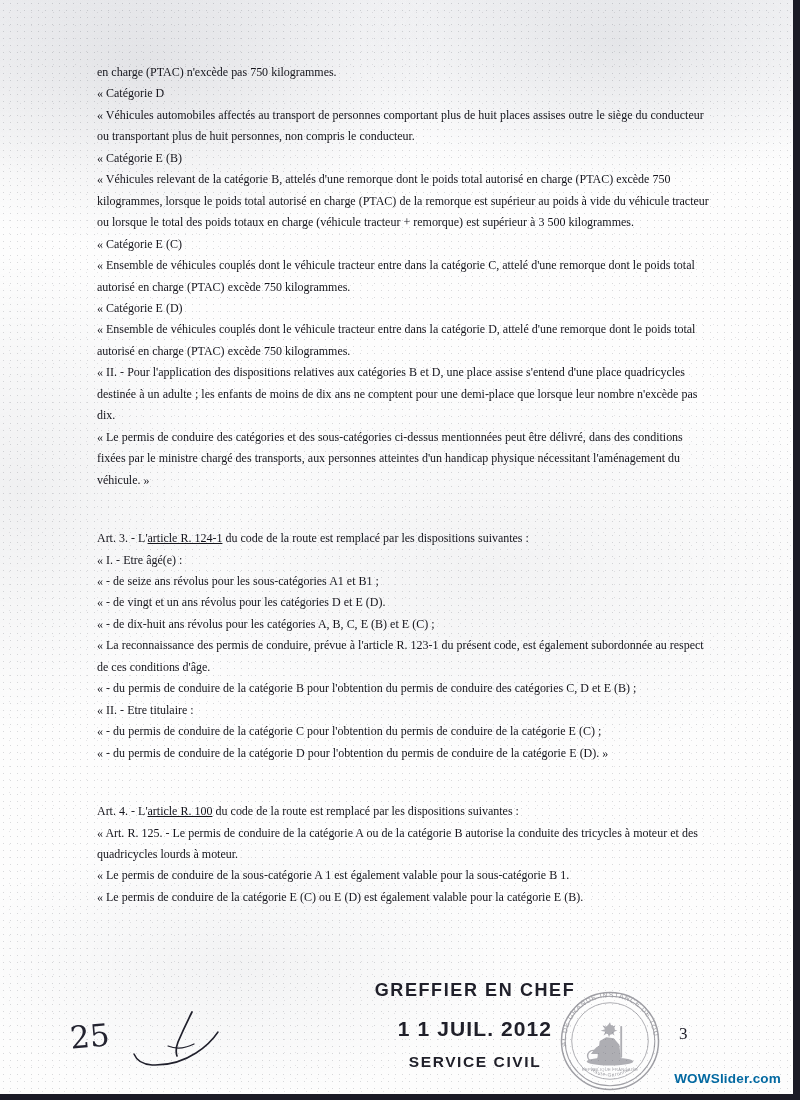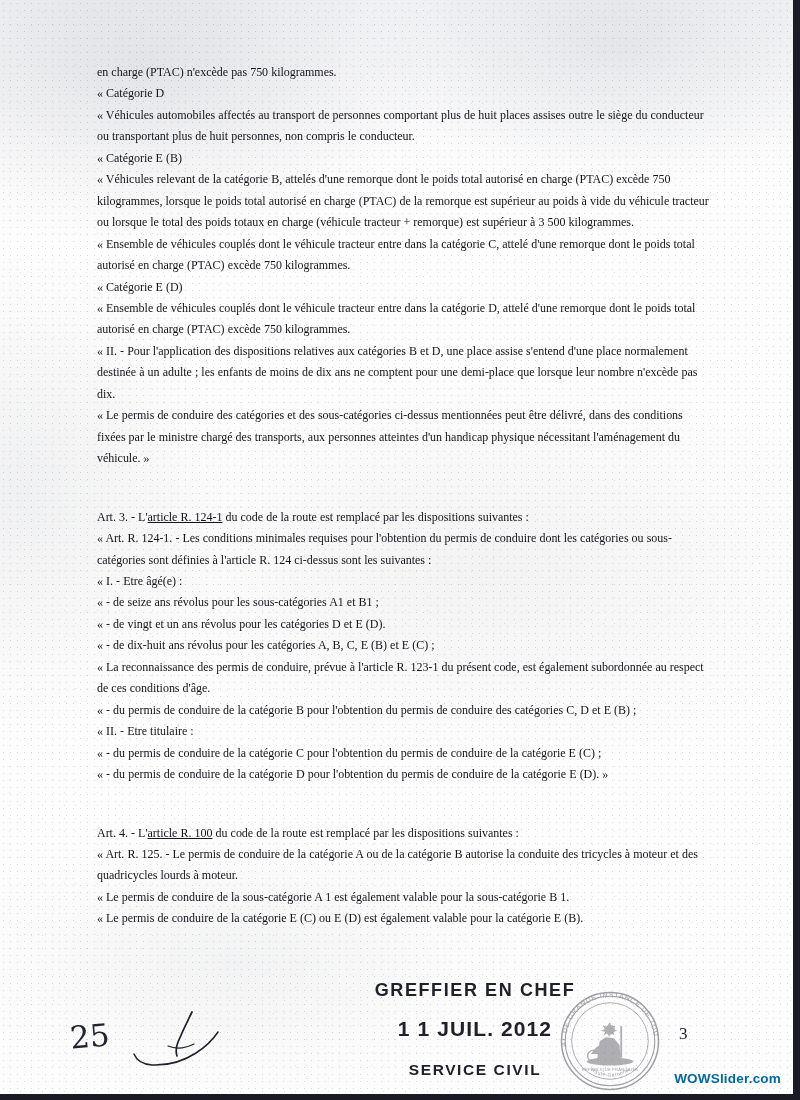--- a/index.html
+++ b/index.html
@@ -89,21 +89,21 @@
     font-weight: bold;
     color: #20202a;
     letter-spacing: 1.6px;
   }
   #stamp-role { font-size: 18px; }
   #stamp-date {
     font-size: 21px;
     margin-top: 16px;
     letter-spacing: 1.1px;
   }
-  #stamp-service { font-size: 15.5px; margin-top: 20px; }
+  #stamp-service { font-size: 15.5px; margin-top: 12px; }
 
   
   #court-seal {
     position: absolute;
     left: 551px;
     top: 985px;
     width: 118px;
     height: 112px;
     z-index: 5;
     opacity: 0.50;
@@ -162,27 +162,27 @@
 <div id="scan-page">
 
   <div id="paper-speckle"></div>
 
   <div id="doc-body">
       <p class="para">en charge (PTAC) n'excède pas 750 kilogrammes.</p>
       <p class="para">« Catégorie D</p>
       <p class="para">« Véhicules automobiles affectés au transport de personnes comportant plus de huit places assises outre le siège du conducteur ou transportant plus de huit personnes, non compris le conducteur.</p>
       <p class="para">« Catégorie E (B)</p>
       <p class="para">« Véhicules relevant de la catégorie B, attelés d'une remorque dont le poids total autorisé en charge (PTAC) excède 750 kilogrammes, lorsque le poids total autorisé en charge (PTAC) de la remorque est supérieur au poids à vide du véhicule tracteur ou lorsque le total des poids totaux en charge (véhicule tracteur + remorque) est supérieur à 3 500 kilogrammes.</p>
+      <p class="para">« Catégorie E (C)</p>
       <p class="para">« Ensemble de véhicules couplés dont le véhicule tracteur entre dans la catégorie C, attelé d'une remorque dont le poids total autorisé en charge (PTAC) excède 750 kilogrammes.</p>
       <p class="para">« Catégorie E (D)</p>
       <p class="para">« Ensemble de véhicules couplés dont le véhicule tracteur entre dans la catégorie D, attelé d'une remorque dont le poids total autorisé en charge (PTAC) excède 750 kilogrammes.</p>
-      <p class="para">« II. - Pour l'application des dispositions relatives aux catégories B et D, une place assise s'entend d'une place normalement destinée à un adulte ; les enfants de moins de dix ans ne comptent pour une demi-place que lorsque leur nombre n'excède pas dix.</p>
+      <p class="para">« II. - Pour l'application des dispositions relatives aux catégories B et D, une place assise s'entend d'une place quadricycles destinée à un adulte ; les enfants de moins de dix ans ne comptent pour une demi-place que lorsque leur nombre n'excède pas dix.</p>
       <p class="para">« Le permis de conduire des catégories et des sous-catégories ci-dessus mentionnées peut être délivré, dans des conditions fixées par le ministre chargé des transports, aux personnes atteintes d'un handicap physique nécessitant l'aménagement du véhicule. »</p>
       <p class="para gap-before">Art. 3. - L'<span class="u">article R. 124-1</span> du code de la route est remplacé par les dispositions suivantes :</p>
-      <p class="para">« Art. R. 124-1. - Les conditions minimales requises pour l'obtention du permis de conduire dont les catégories ou sous-catégories sont définies à l'article R. 124 ci-dessus sont les suivantes :</p>
       <p class="para">« I. - Etre âgé(e) :</p>
       <p class="para">« - de seize ans révolus pour les sous-catégories A1 et B1 ;</p>
       <p class="para">« - de vingt et un ans révolus pour les catégories D et E (D).</p>
       <p class="para">« - de dix-huit ans révolus pour les catégories A, B, C, E (B) et E (C) ;</p>
       <p class="para">« La reconnaissance des permis de conduire, prévue à l'article R. 123-1 du présent code, est également subordonnée au respect de ces conditions d'âge.</p>
       <p class="para">« - du permis de conduire de la catégorie B pour l'obtention du permis de conduire des catégories C, D et E (B) ;</p>
       <p class="para">« II. - Etre titulaire :</p>
       <p class="para">« - du permis de conduire de la catégorie C pour l'obtention du permis de conduire de la catégorie E (C) ;</p>
       <p class="para">« - du permis de conduire de la catégorie D pour l'obtention du permis de conduire de la catégorie E (D). »</p>
       <p class="para gap-before">Art. 4. - L'<span class="u">article R. 100</span> du code de la route est remplacé par les dispositions suivantes :</p>

